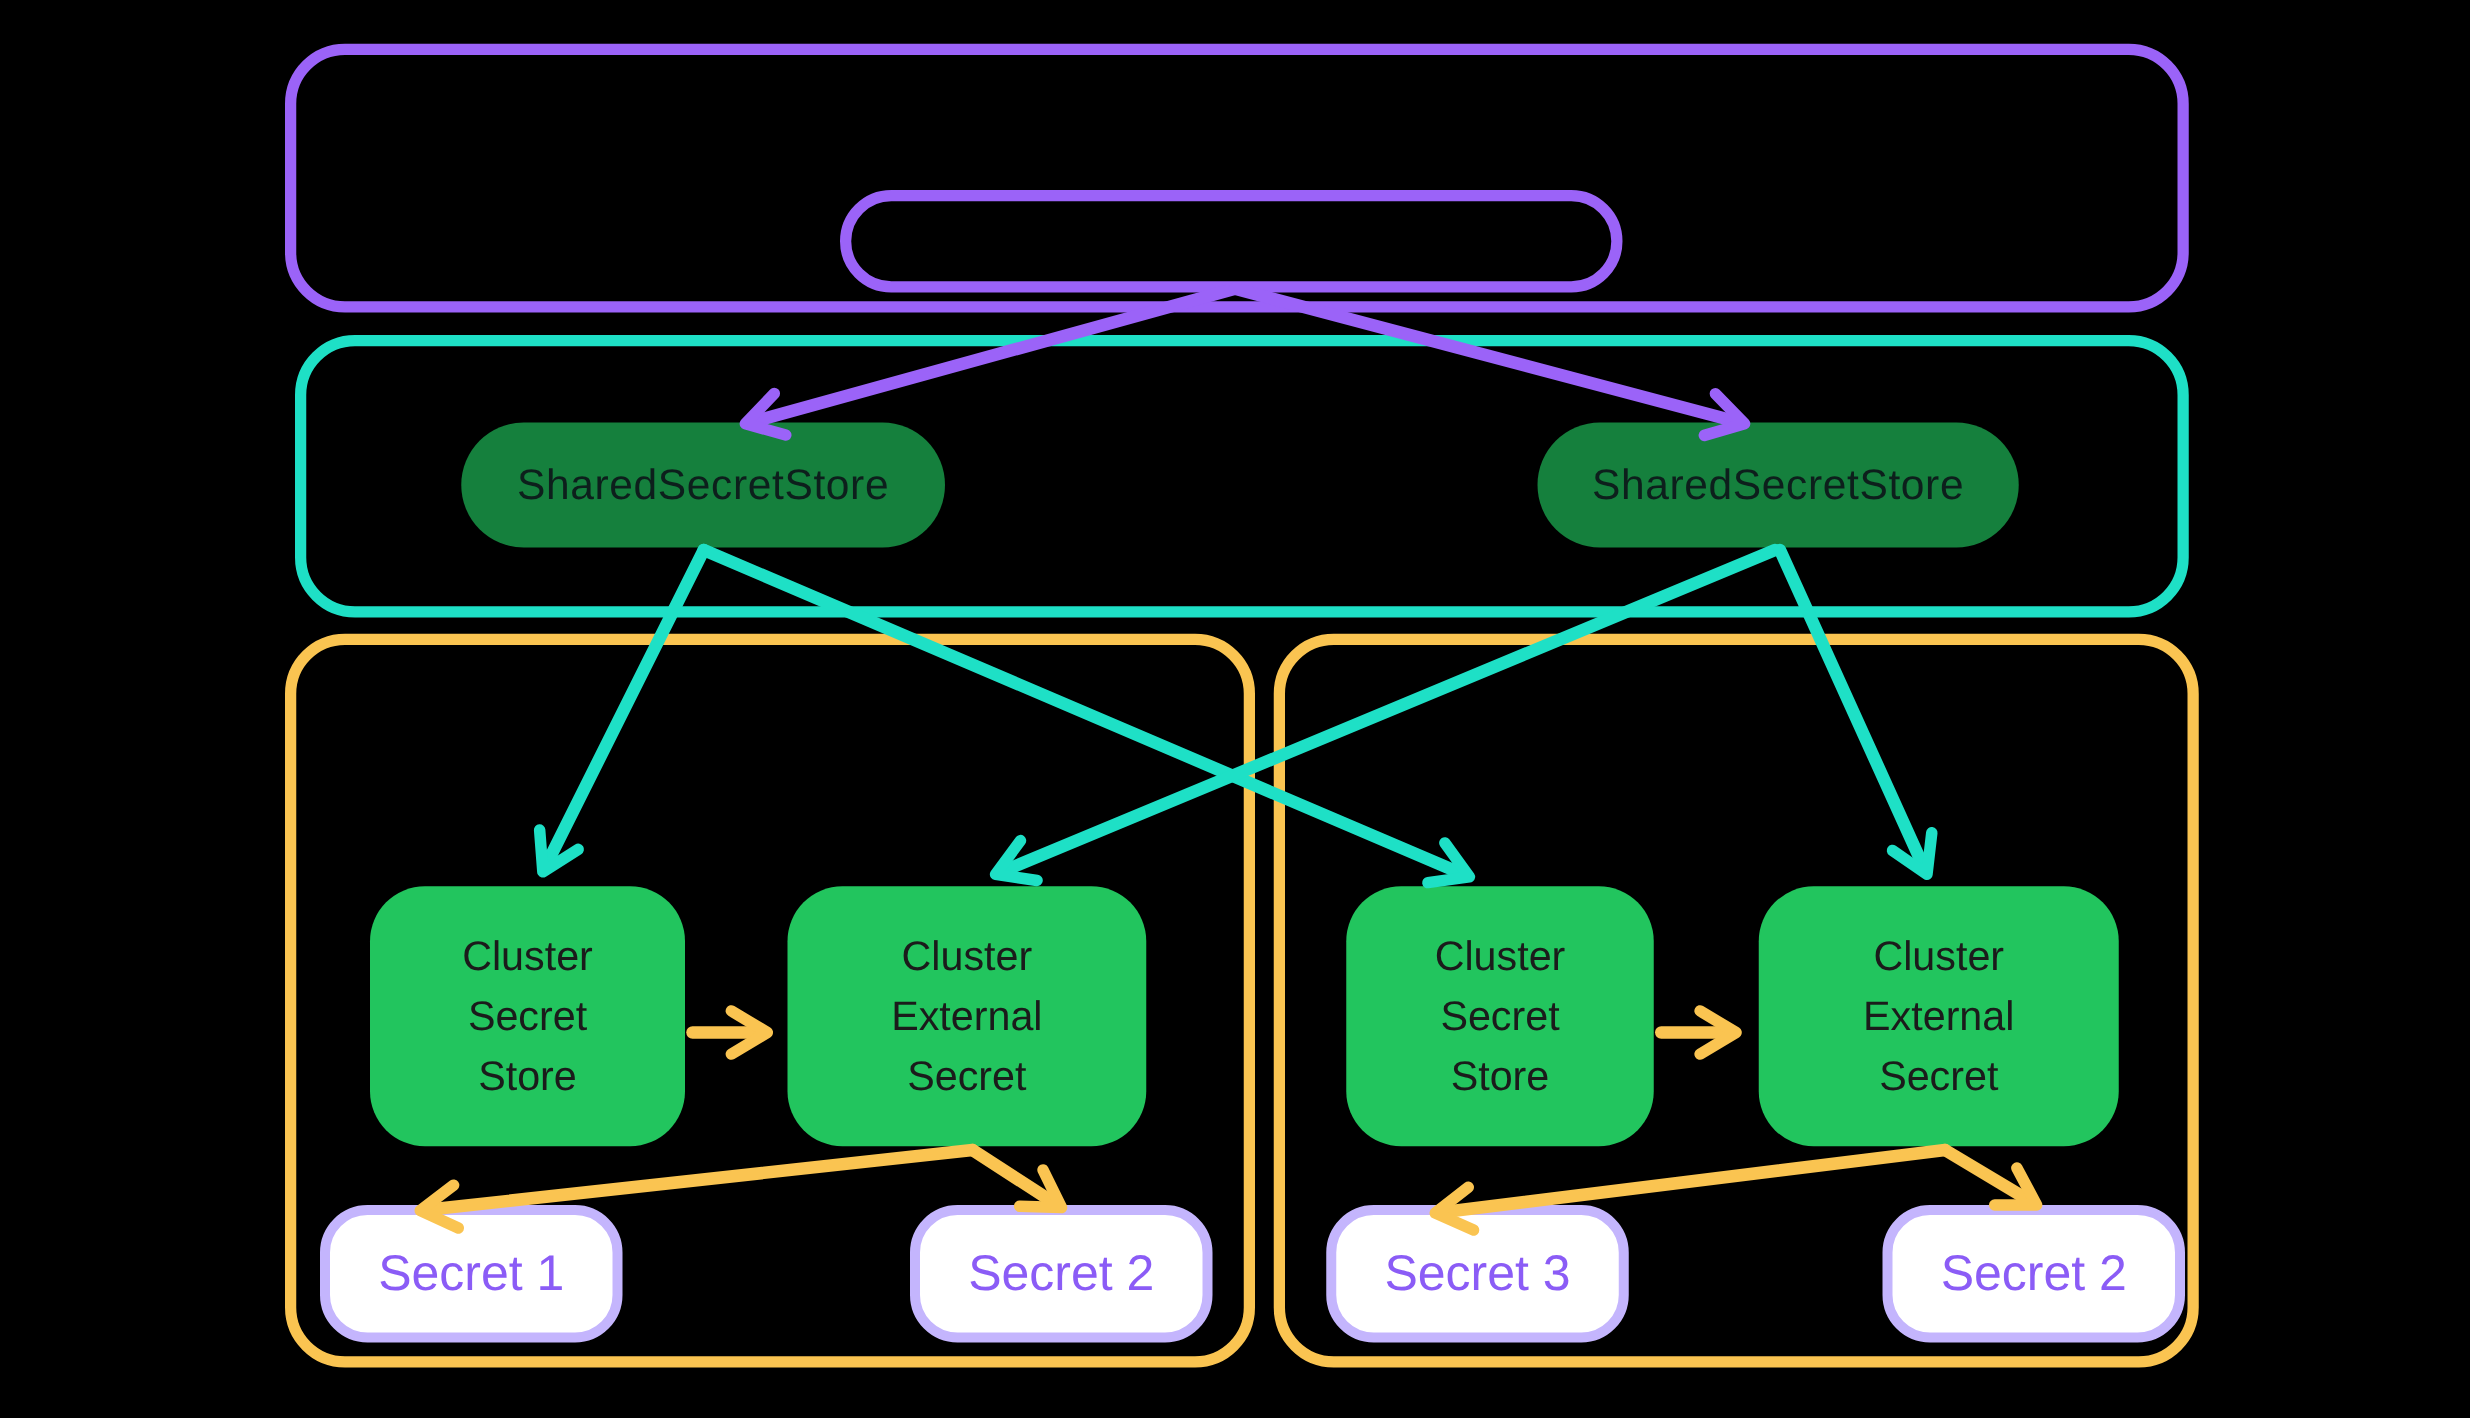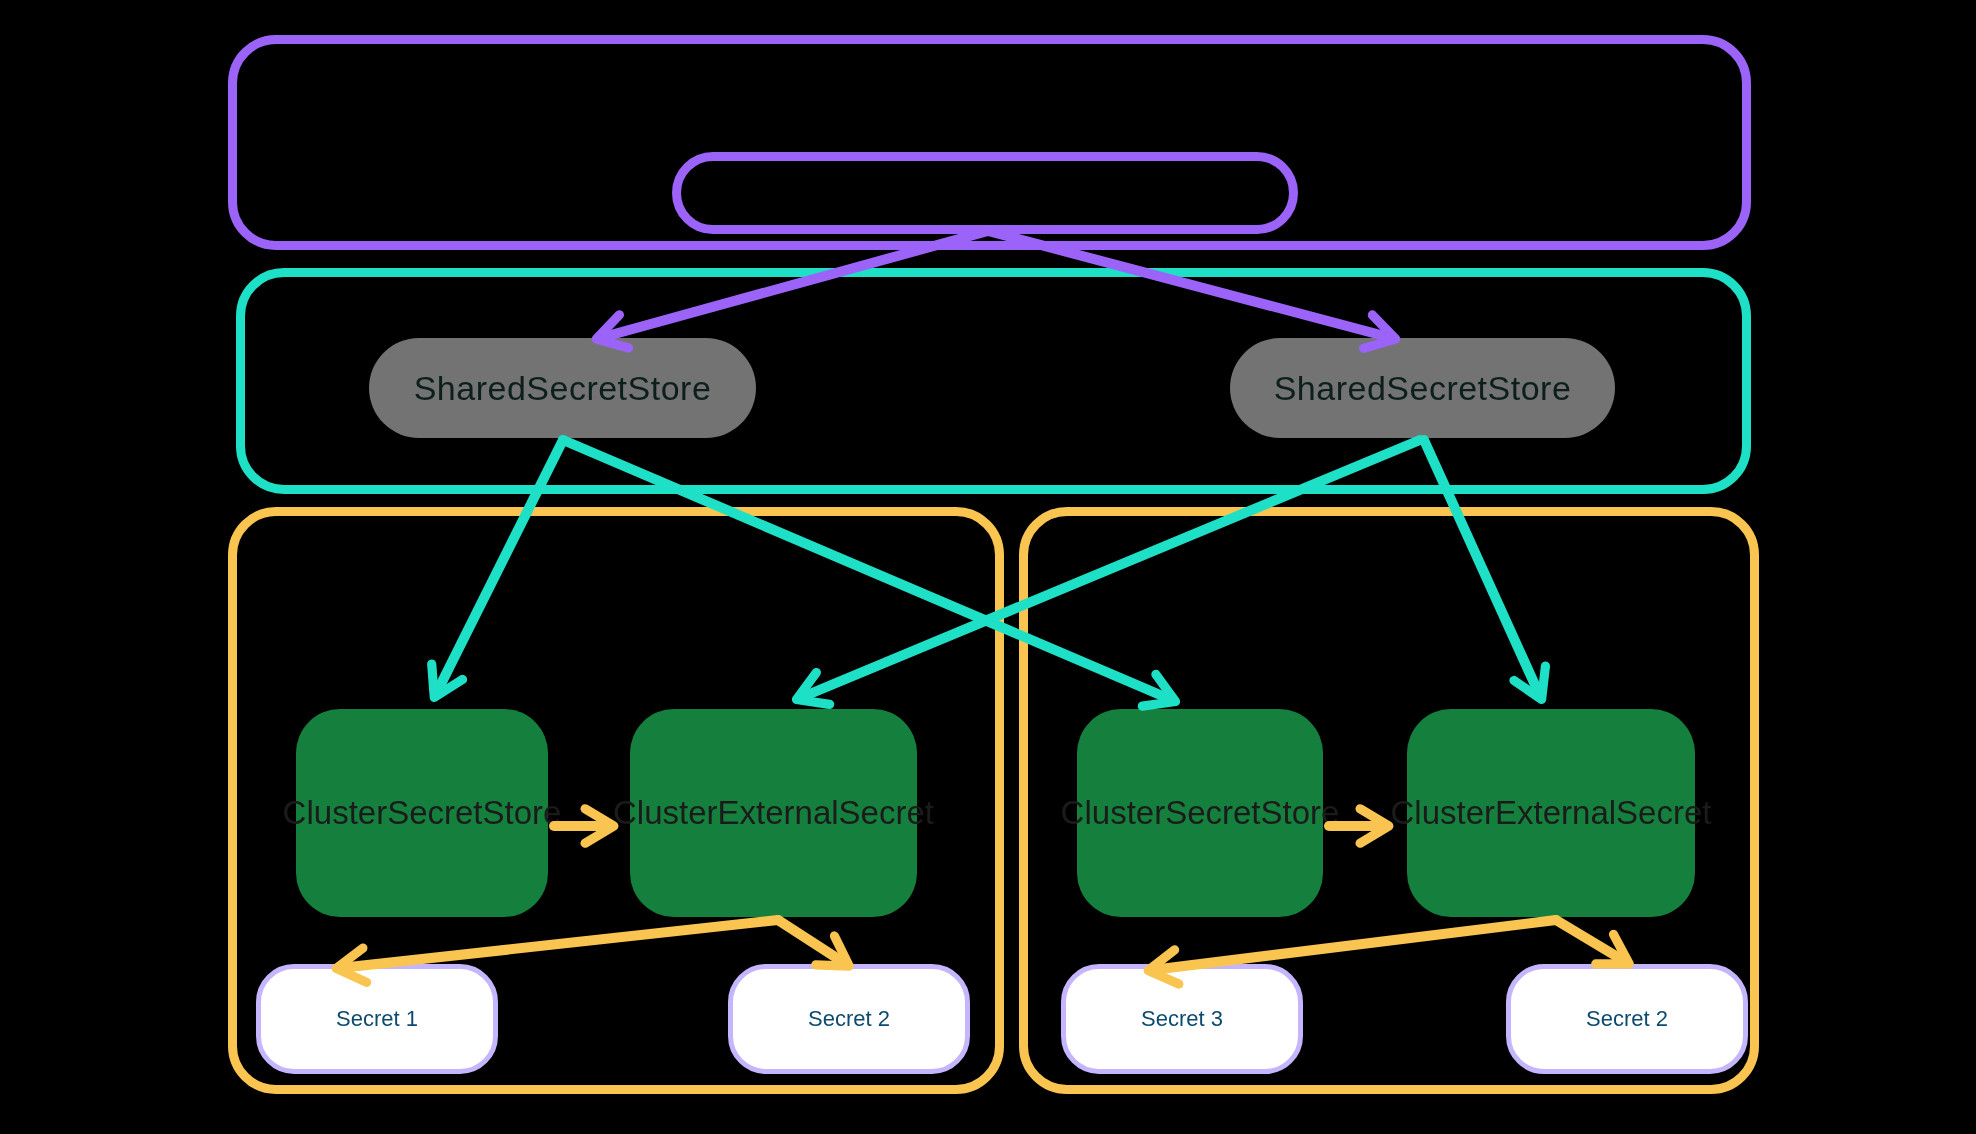--- a/index.html
+++ b/index.html
@@ -36,40 +36,40 @@
   .node{
     position:absolute;
     display:flex;
     align-items:center;
     justify-content:center;
     text-align:center;
     box-sizing:border-box;
     color:#10201d;
   }
   .sss{
-    background:#737373;
+    background:#15803d;
     border-radius:50px;
     font-size:34px;
     letter-spacing:0.5px;
     color:#0d1f1c;
   }
   .ybox{
-    background:#15803d;
+    background:#22c55e;
     border-radius:44px;
     font-size:33px;
     color:#1b1b1b;
-    flex-direction:row;
+    flex-direction:column;
     line-height:1.45;
   }
   .secret{
     background:#FFFFFF;
-    border:5px solid #c4b5fd;
+    border:8px solid #c4b5fd;
     border-radius:38px;
-    font-size:22px;
-    color:#0c4a6e;
+    font-size:40px;
+    color:#8b5cf6;
   }
   svg.arrows{
     position:absolute;
     left:0; top:0;
     pointer-events:none;
   }
   svg.arrows line{
     stroke-linecap:round;
     stroke-width:10px;
     fill:none;

